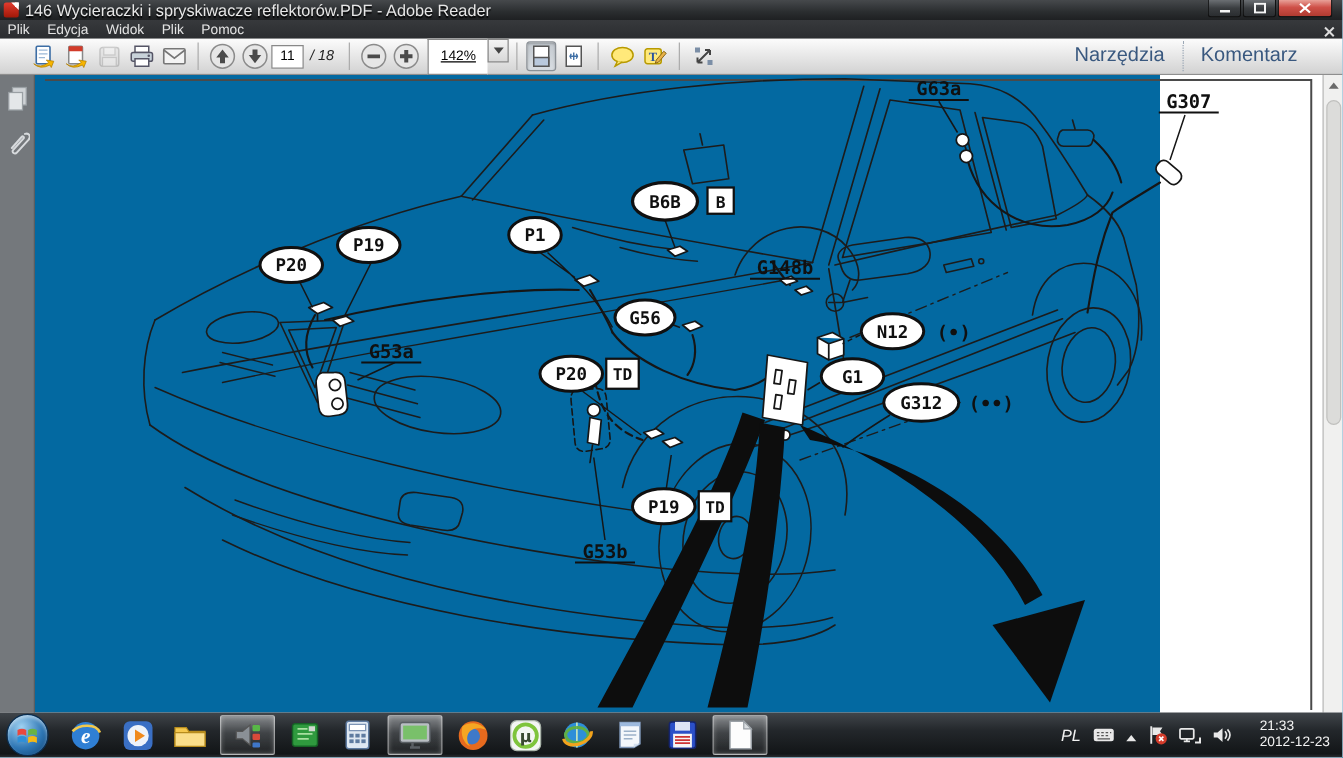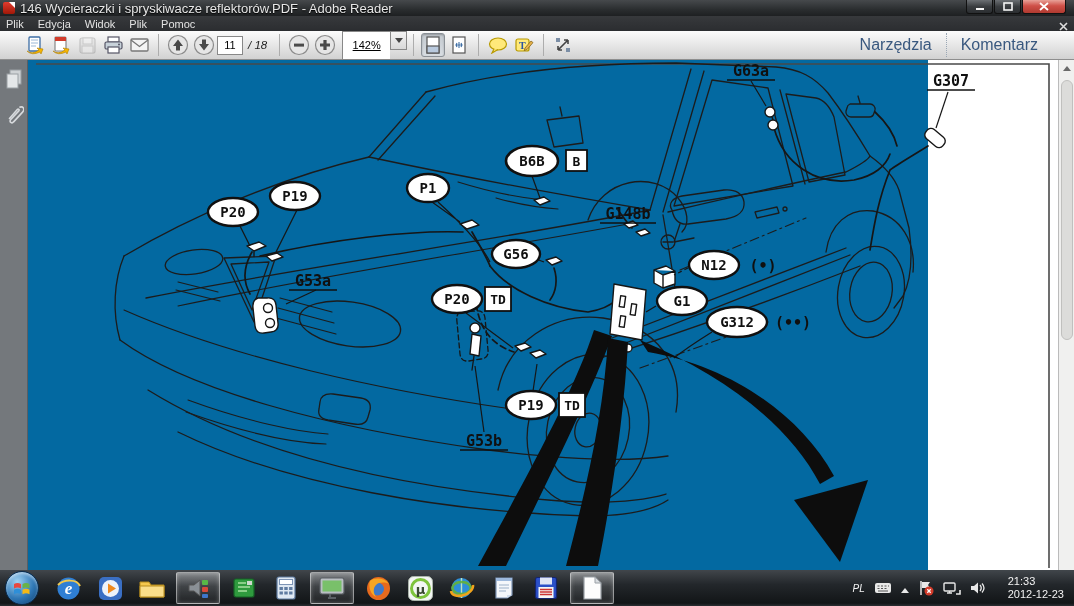--- a/index.html
+++ b/index.html
@@ -59,21 +59,21 @@
   .taskbar { position:absolute; left:0; top:570px; width:1074px; height:36px;
     background:linear-gradient(#41464b,#23272b 40%,#121517 92%,#2a2e32); display:flex; align-items:center; }
   .startorb { width:34px; height:34px; margin:0 8px 0 5px; border-radius:50%;
     background:radial-gradient(circle at 35% 30%, #9fd2f2, #2f77b5 55%, #0d3e6e); border:1px solid #0a2c4e;
     display:flex; align-items:center; justify-content:center; box-shadow:inset 0 2px 3px rgba(255,255,255,.55); }
   .tb-app { width:36px; height:32px; margin:0 3px; display:flex; align-items:center; justify-content:center; border-radius:2px; }
   .tb-app.active { width:44px; background:linear-gradient(rgba(255,255,255,.38),rgba(255,255,255,.14) 45%,rgba(255,255,255,.06));
     border:1px solid rgba(255,255,255,.5); box-shadow:inset 0 0 4px rgba(255,255,255,.3); }
   .tray { margin-left:auto; display:flex; align-items:center; height:100%; padding-right:10px; }
   .tray-item { margin-left:9px; display:flex; align-items:center; color:#f2f2f2; }
-  .tray-lang { font-size:10px; color:#f2f2f2;font-style:italic; }
+  .tray-lang { font-size:13px; color:#f2f2f2;font-style:italic; }
   .tray-caret { width:0; height:0; border:4px solid transparent; border-bottom:5px solid #e8e8e8; }
   .clock { color:#f2f2f2; font-size:11px; line-height:13px; margin-left:22px; white-space:nowrap; }
 
   
   .dg-label { font-family:"DejaVu Sans Mono", monospace; font-weight:bold; fill:#101010; }
 </style>
 </head>
 <body>
 
 <div id="app">

